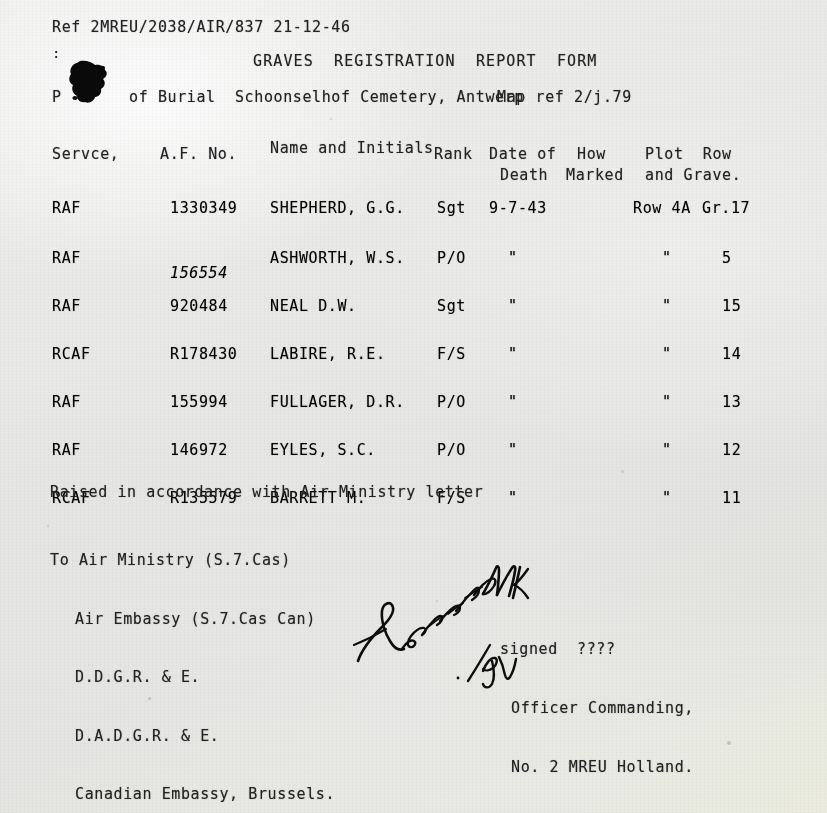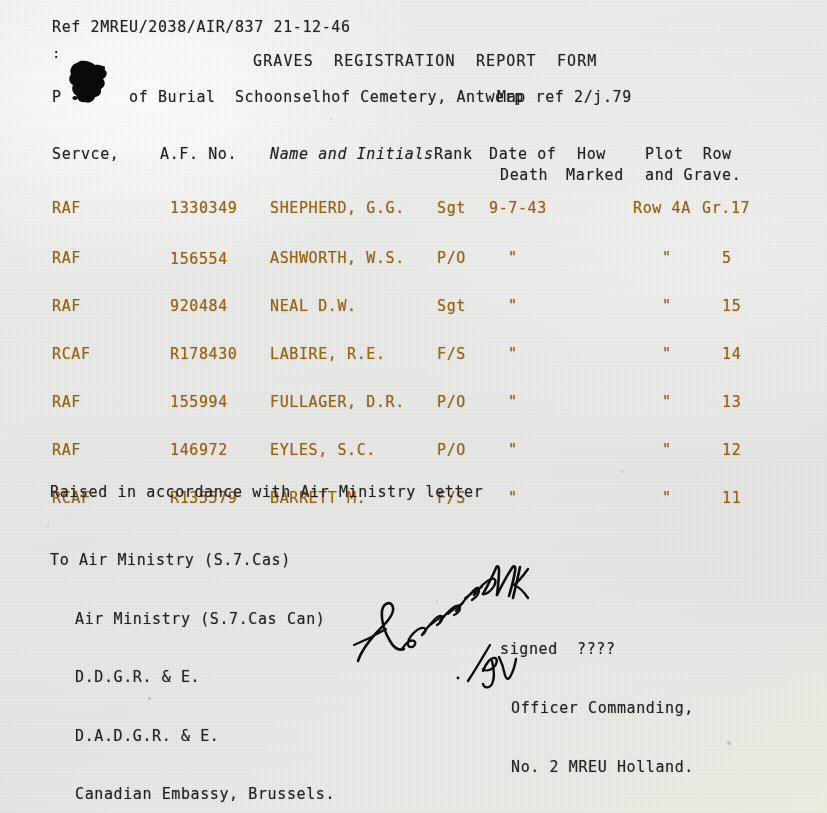--- a/index.html
+++ b/index.html
@@ -60,21 +60,21 @@
   #ref-line      { left: 52px; top: 18px; }
   #colon-mark    { left: 52px; top: 44px; font-size: 14px; }
   #form-title    { left: 253px; top: 52px; letter-spacing: 1.1px; }
   #burial-line   { left: 52px; top: 88px; }
   #map-ref       { left: 497px; top: 88px; }
 
   
   #tbl { position: absolute; left: 0; top: 0; right: 0; bottom: 0; }
   .hdr { position: absolute; font-size: 15px; letter-spacing: 0.6px; white-space: pre; color: #232323;
          text-shadow: 0 0 1.1px rgba(40,40,40,0.45); }
-  .row-cell { position: absolute; font-size: 15px; letter-spacing: 0.6px; white-space: pre; color: #a16207;
+  .row-cell { position: absolute; font-size: 15px; letter-spacing: 0.6px; white-space: pre; color: #000000;
          text-shadow: 0 0 1.1px rgba(40,40,40,0.4); }
 
   
   #raised-block  { left: 50px; top: 443px; }
   #raised-block div { line-height: 22px; }
   #dist-block    { left: 50px; top: 512px; }
   #dist-block div { line-height: 20.5px; }
   #dist-block .ind { padding-left: 25px; }
   #sign-block    { left: 500px; top: 601px; }
   #sign-block div { line-height: 21px; }
@@ -115,39 +115,39 @@
     <div class="tx" id="form-title">GRAVES  REGISTRATION  REPORT  FORM</div>
 
     <div class="tx" id="burial-line">P       of Burial  Schoonselhof Cemetery, Antwerp</div>
 
     <div class="tx" id="map-ref">Map ref 2/j.79</div>
 
     <div id="tbl">
 
       <div class="hdr" style="left:52px;  top:145px;">Servce,</div>
       <div class="hdr" style="left:160px; top:145px;">A.F. No.</div>
-      <div class="hdr" style="left:270px; top:145px;font-style:italic;">Name and Initials</div>
+      <div class="hdr" style="left:270px; top:139px;">Name and Initials</div>
       <div class="hdr" style="left:434px; top:145px;">Rank</div>
       <div class="hdr" style="left:489px; top:145px;">Date of</div>
       <div class="hdr" style="left:500px; top:166px;">Death</div>
       <div class="hdr" style="left:577px; top:145px;">How</div>
       <div class="hdr" style="left:566px; top:166px;text-align:right;">Marked</div>
       <div class="hdr" style="left:645px; top:145px;">Plot  Row</div>
       <div class="hdr" style="left:645px; top:166px;">and Grave.</div>
 
       <div class="row-cell" style="left:52px;  top:199px;">RAF</div>
       <div class="row-cell" style="left:170px; top:199px;">1330349</div>
       <div class="row-cell" style="left:270px; top:199px;">SHEPHERD, G.G.</div>
       <div class="row-cell" style="left:437px; top:199px;">Sgt</div>
       <div class="row-cell" style="left:489px; top:199px;">9-7-43</div>
       <div class="row-cell" style="left:633px; top:199px;">Row 4A</div>
       <div class="row-cell" style="left:702px; top:199px;">Gr.17</div>
 
       <div class="row-cell" style="left:52px;  top:249px;">RAF</div>
-      <div class="row-cell" style="left:170px; top:250px;">156554</div>
+      <div class="row-cell" style="left:170px; top:264px;font-style:italic;">156554</div>
       <div class="row-cell" style="left:270px; top:249px;">ASHWORTH, W.S.</div>
       <div class="row-cell" style="left:437px; top:249px;">P/O</div>
       <div class="row-cell ditto" style="left:508px; top:249px;">"</div>
       <div class="row-cell ditto" style="left:662px; top:249px;">"</div>
       <div class="row-cell" style="left:722px; top:249px;">5</div>
 
       <div class="row-cell" style="left:52px;  top:297px;">RAF</div>
       <div class="row-cell" style="left:170px; top:297px;">920484</div>
       <div class="row-cell" style="left:270px; top:297px;">NEAL D.W.</div>
       <div class="row-cell" style="left:437px; top:297px;">Sgt</div>
@@ -188,21 +188,21 @@
       <div class="row-cell" style="left:722px; top:489px;">11</div>
 
     </div>
 
     <div class="tx" id="raised-block">
       <div>Raised in accordance with Air Ministry letter</div>
     </div>
 
     <div class="tx" id="dist-block">
       <div>To Air Ministry (S.7.Cas)</div>
-      <div class="ind">Air Ministry (S.7.Cas Can)</div>
+      <div class="ind">Air Embassy (S.7.Cas Can)</div>
       <div class="ind">D.D.G.R. &amp; E.</div>
       <div class="ind">D.A.D.G.R. &amp; E.</div>
       <div class="ind">Canadian Embassy, Brussels.</div>
     </div>
 
     <div class="tx" id="sign-block">
       <div>signed  ????</div>
       <div class="ind">Officer Commanding,</div>
       <div class="ind">No. 2 MREU Holland.</div>
     </div>

